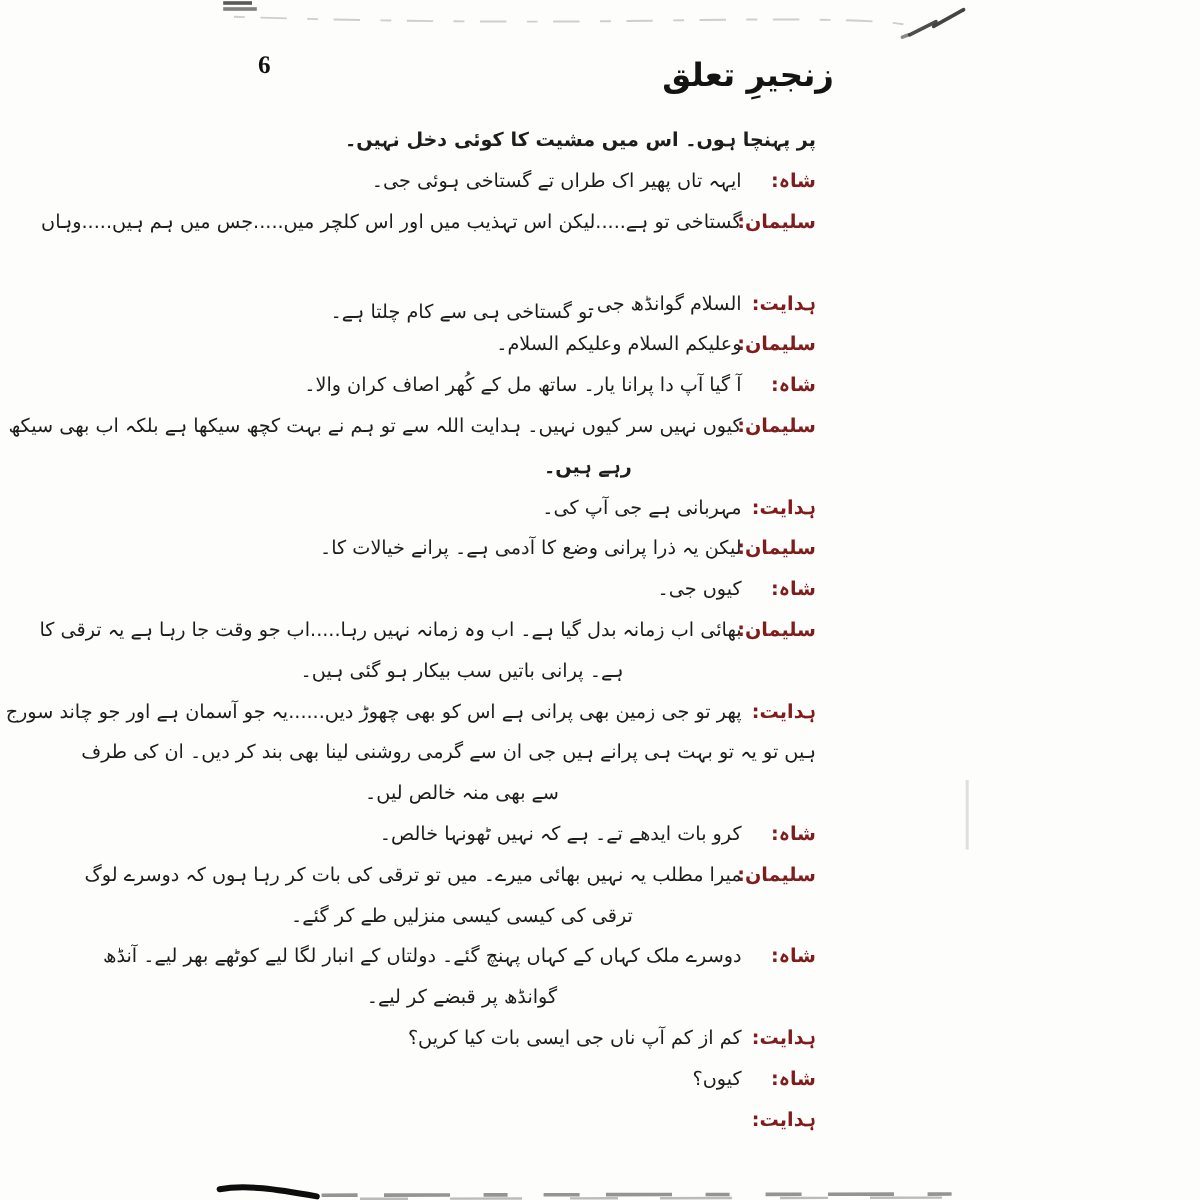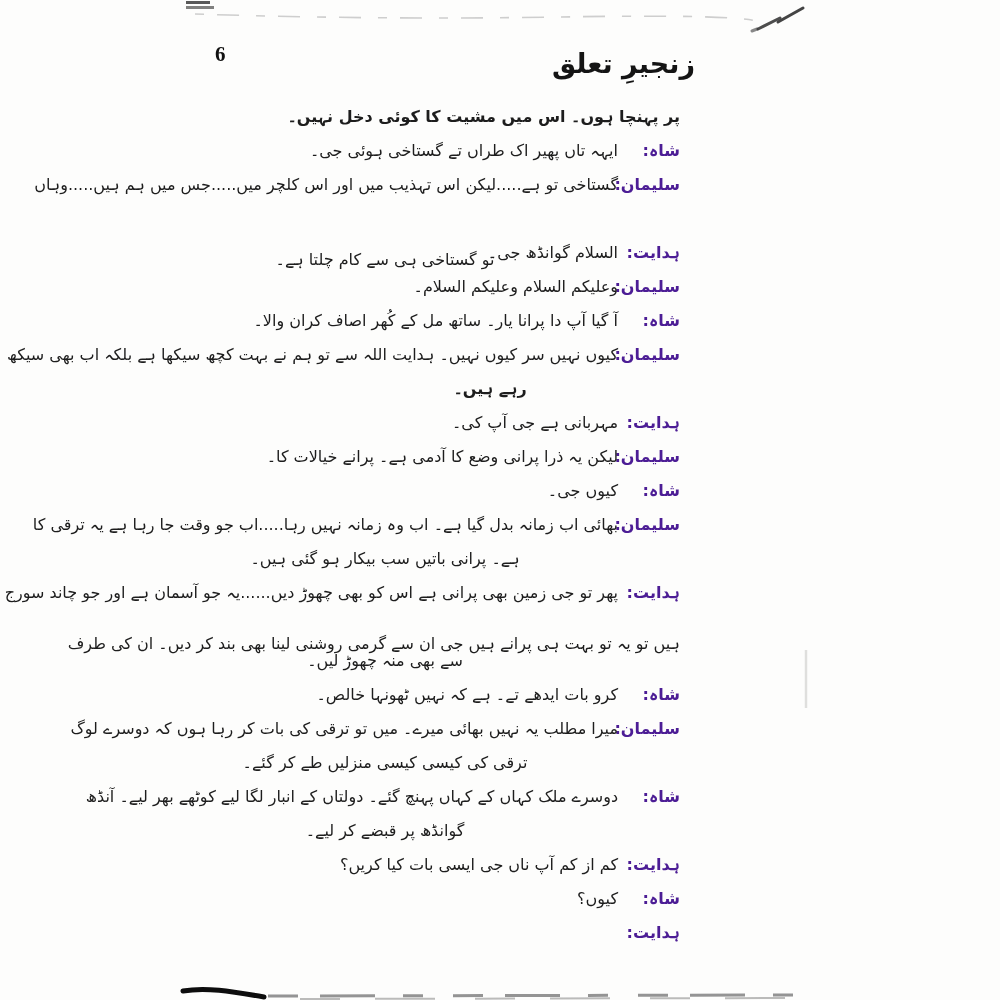--- a/index.html
+++ b/index.html
@@ -22,26 +22,26 @@
   }
   .script-block{
     position:absolute;left:180px;top:102px;width:500px;
   }
   .script-row{
     position:absolute;right:0;width:500px;height:34px;
     direction:rtl;font-size:16px;line-height:30px;
   }
   .speaker{
     position:absolute;right:0;top:0;
-    font-weight:bold;white-space:nowrap;color:#4c1d95;
+    font-weight:bold;white-space:nowrap;color:#7f1d1d;
   }
   .line-text{color:#1d1d1d;text-align:right;}
   .align-dialogue{position:absolute;right:62px;top:0;white-space:nowrap;}
   .align-full{position:absolute;right:62px;top:0;white-space:nowrap;}
-  .align-full-right{position:absolute;right:0;top:0;white-space:nowrap;margin-top:17px;}
+  .align-full-right{position:absolute;right:0;top:0;white-space:nowrap;}
   .align-center{position:absolute;left:0;right:90px;top:0;text-align:center;white-space:nowrap;}
   .align-center-right{position:absolute;left:120px;right:0;top:0;text-align:center;white-space:nowrap;font-weight:bold;}
   .artifacts{position:absolute;inset:0;pointer-events:none;}
 </style>
 </head>
 <body>
 
 <div class="page">
 
   <svg class="artifacts" width="1000" height="1000" viewBox="0 0 1000 1000">
@@ -125,21 +125,21 @@
         <span class="line-text align-center">ہے۔ پرانی باتیں سب بیکار ہو گئی ہیں۔</span>
       </div>
       <div class="script-row" style="top: 476px;">
         <span class="speaker">ہدایت:</span>
         <span class="line-text align-full">پھر تو جی زمین بھی پرانی ہے اس کو بھی چھوڑ دیں......یہ جو آسمان ہے اور جو چاند سورج</span>
       </div>
       <div class="script-row" style="top: 510px;">
         <span class="line-text align-full-right">ہیں تو یہ تو بہت ہی پرانے ہیں جی ان سے گرمی روشنی لینا بھی بند کر دیں۔ ان کی طرف</span>
       </div>
       <div class="script-row" style="top: 544px;">
-        <span class="line-text align-center">سے بھی منہ چھوڑ لیں۔</span>
+        <span class="line-text align-center">سے بھی منہ خالص لیں۔</span>
       </div>
       <div class="script-row" style="top: 578px;">
         <span class="speaker">شاہ:</span>
         <span class="line-text align-dialogue">کرو بات ایدھے تے۔ ہے کہ نہیں ٹھونہا خالص۔</span>
       </div>
       <div class="script-row" style="top: 612px;">
         <span class="speaker">سلیمان:</span>
         <span class="line-text align-full">میرا مطلب یہ نہیں بھائی میرے۔ میں تو ترقی کی بات کر رہا ہوں کہ دوسرے لوگ</span>
       </div>
       <div class="script-row" style="top: 646px;">

